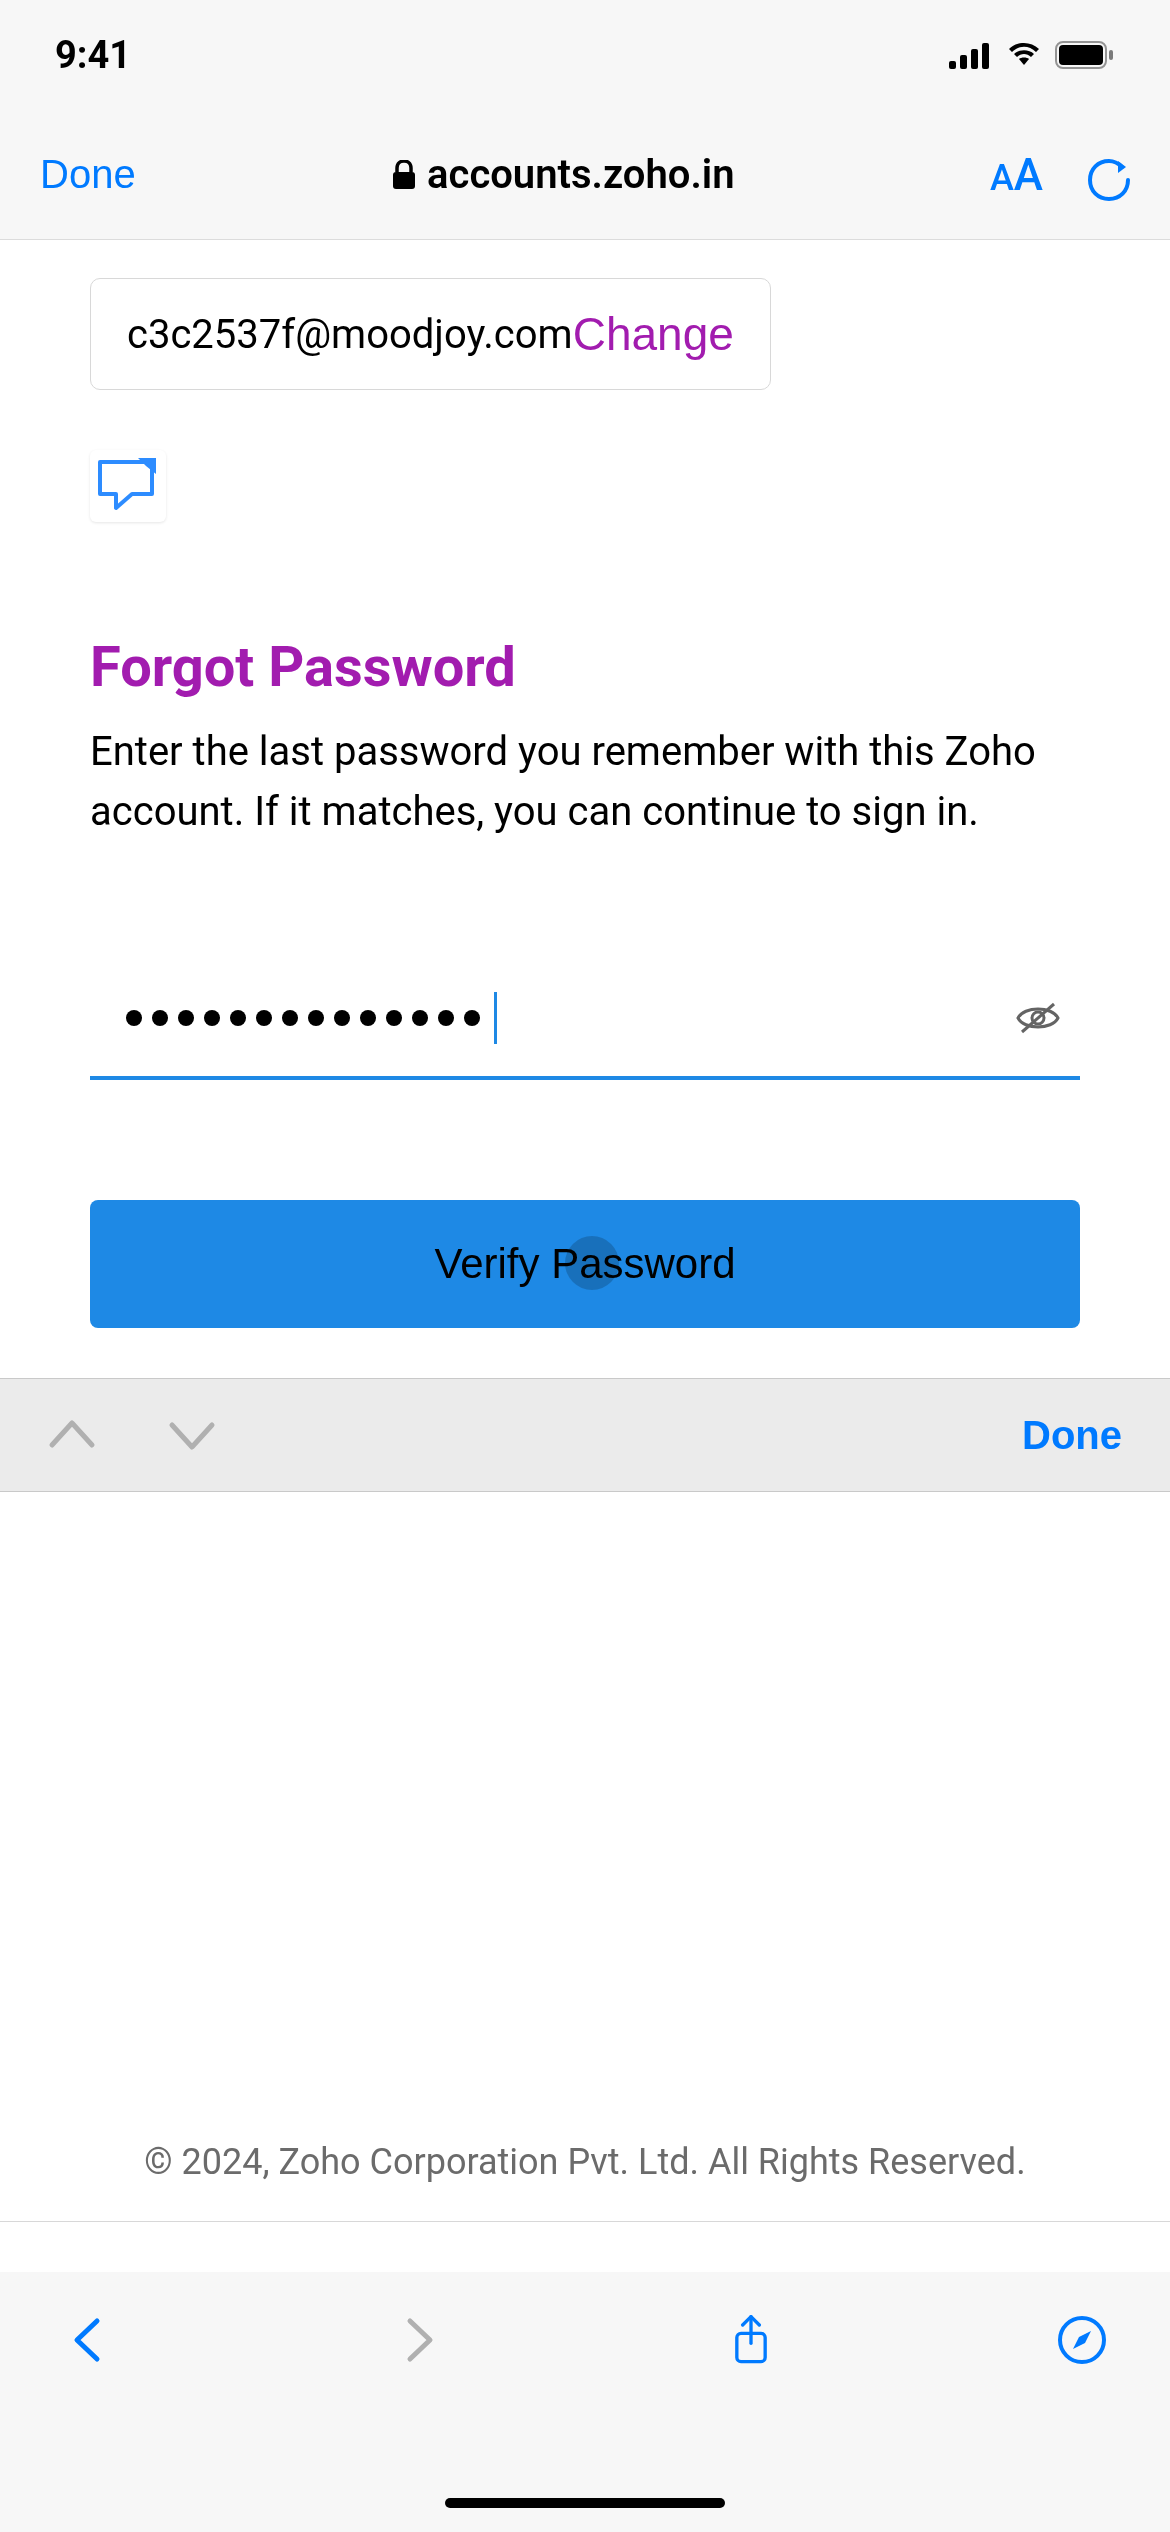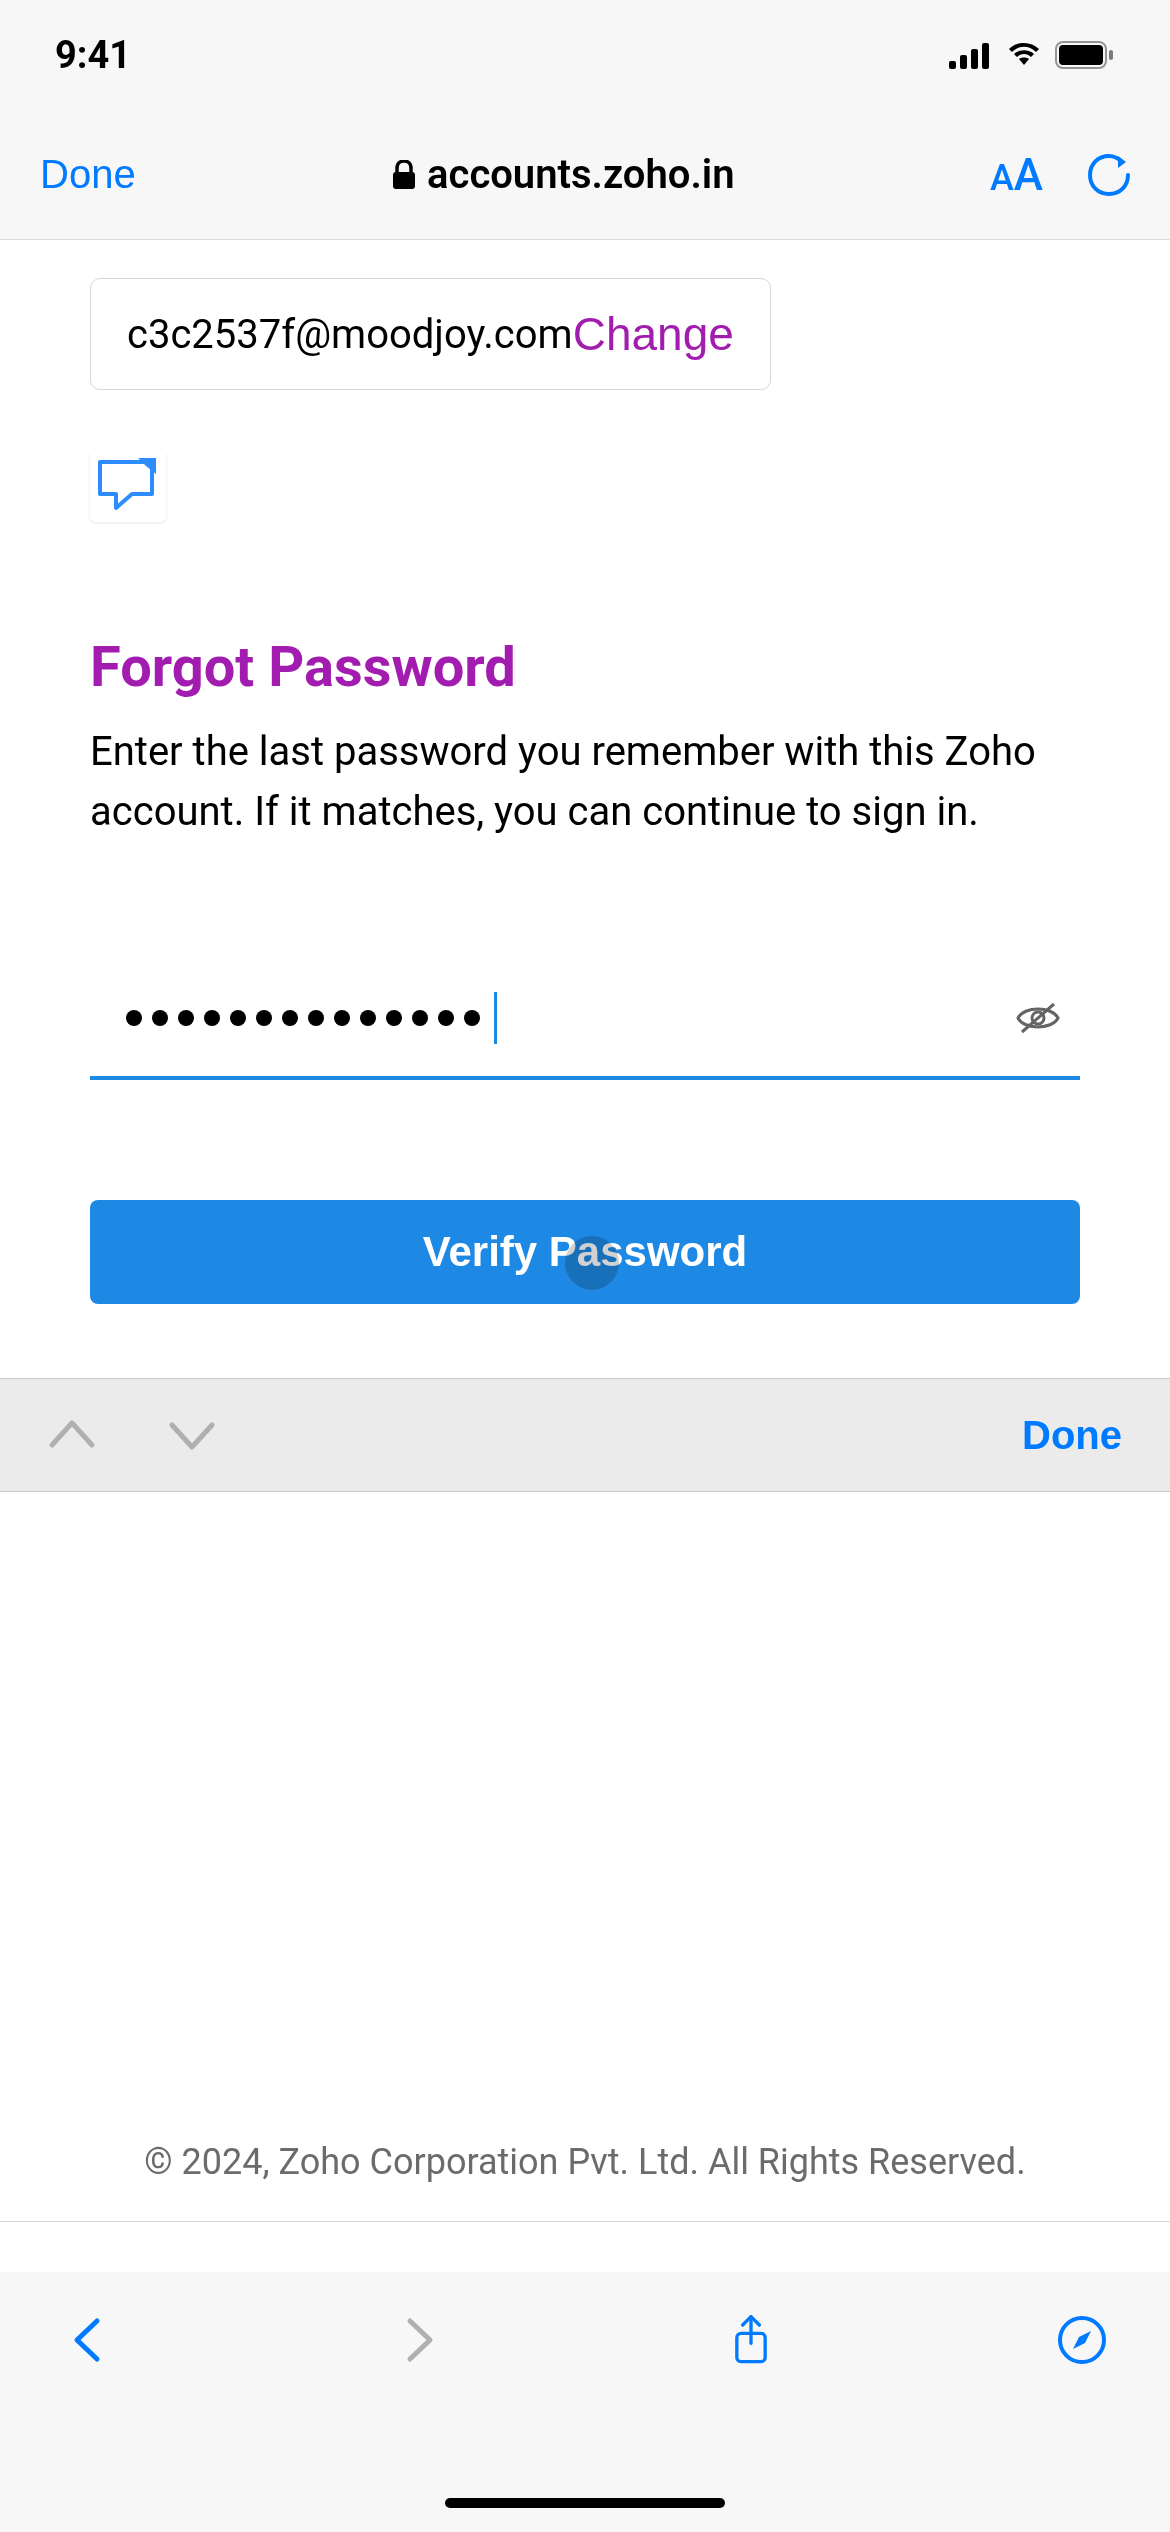--- a/index.html
+++ b/index.html
@@ -87,21 +87,21 @@
     }
     
     .url-text {
       font-size: 40px;
       font-weight: 600;
       color: #000;
     }
     
     .nav-right {
       display: flex;
-      align-items: center;
+      align-items: flex-end;
       gap: 45px;
     }
     
     .text-size-icon {
       color: #007aff;
       font-size: 36px;
       font-weight: 500;
     }
     
     .text-size-icon .big-a {
@@ -213,26 +213,26 @@
     .eye-icon {
       width: 44px;
       height: 32px;
       color: #646464;
       margin-right: 20px;
     }
     
     .verify-btn {
       width: 100%;
       background: #1e89e5;
-      color: #ffffff;
+      color: #000000;
       border: none;
       border-radius: 8px;
-      padding: 28px 0;
+      padding: 40px 0;
       font-size: 42px;
-      font-weight: 700;
+      font-weight: 400;
       cursor: pointer;
       position: relative;
     }
     
     .verify-btn-overlay {
       position: absolute;
       width: 54px;
       height: 54px;
       background: rgba(0,0,0,0.18);
       border-radius: 50%;

